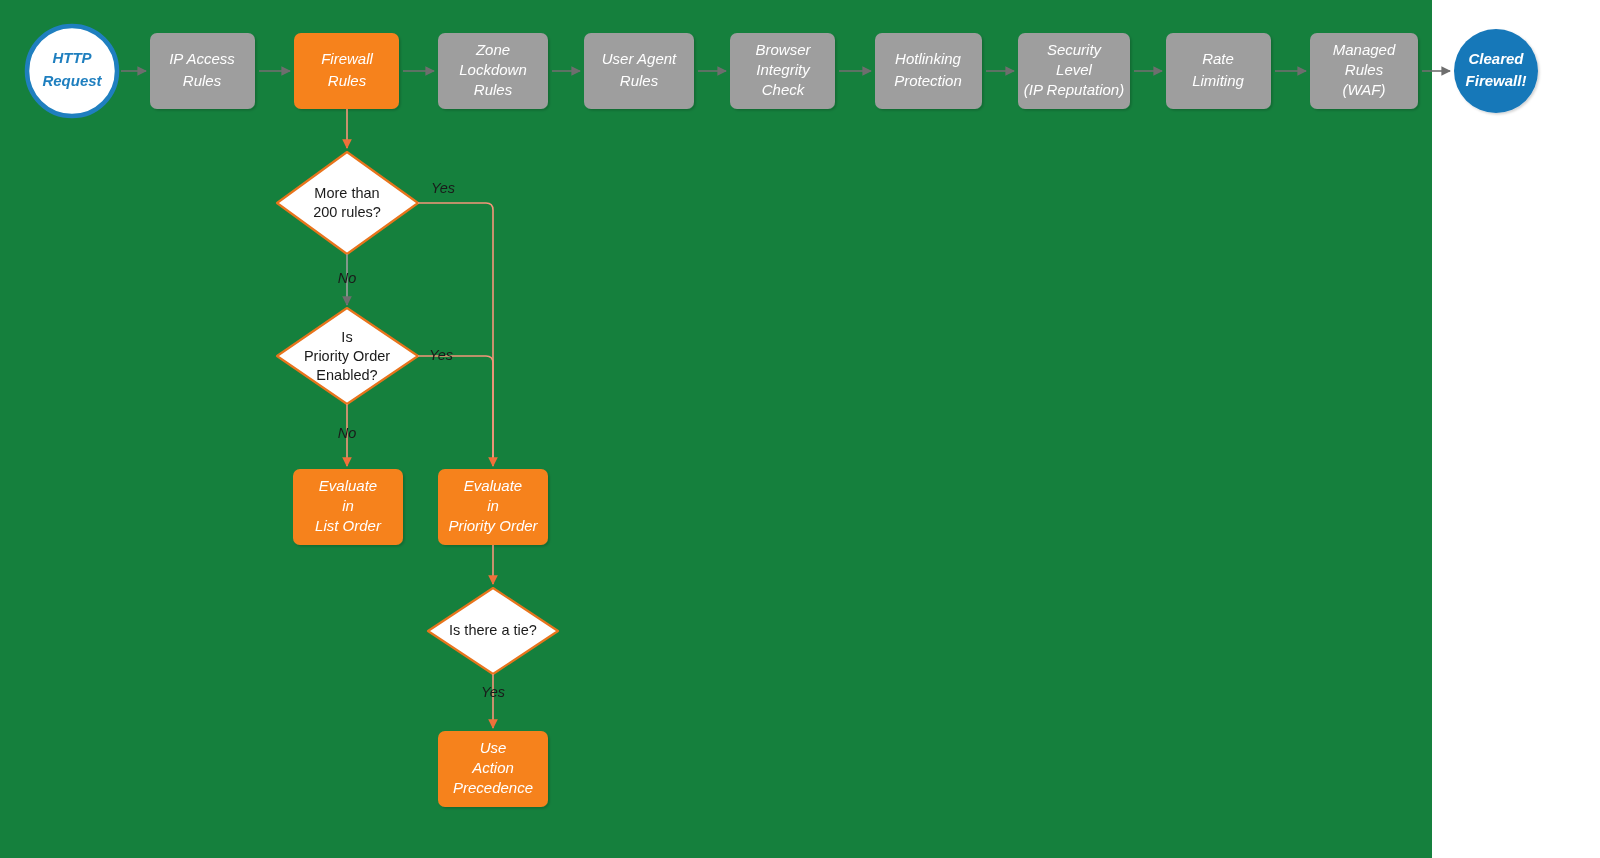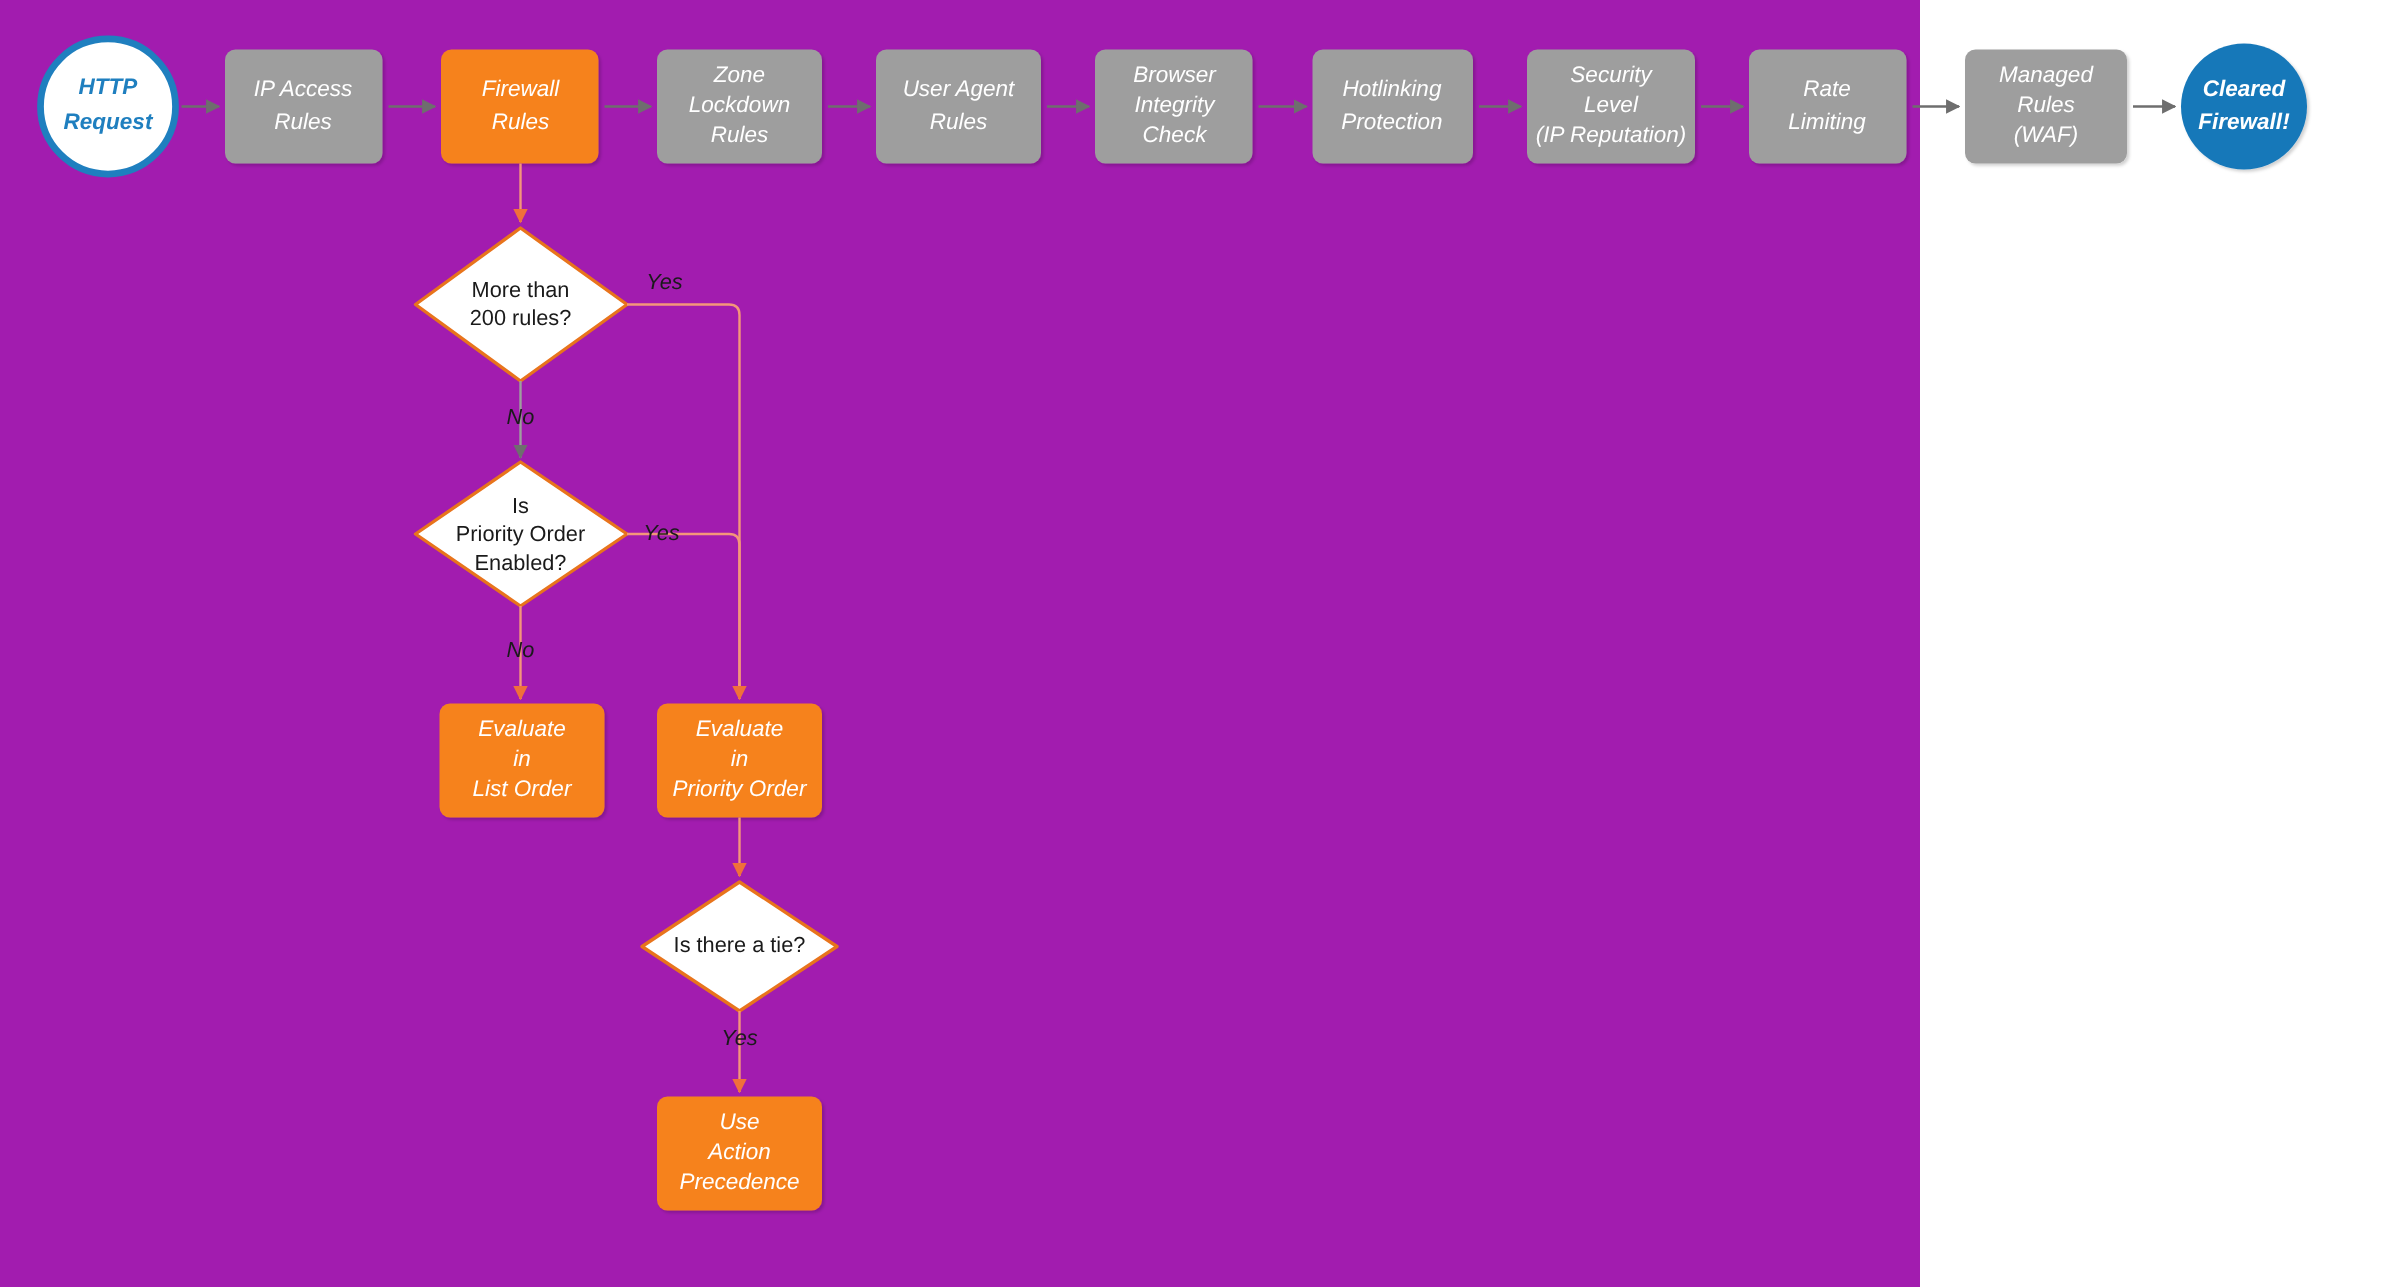--- a/index.html
+++ b/index.html
@@ -8,23 +8,23 @@
     background: #ffffff;
   }
   body {
     width: 1600px;
     height: 858px;
     font-family: "Liberation Sans", sans-serif;
     overflow: hidden;
   }
   #canvas {
     position: relative;
-    width: 1280px;
+    width: 1432px;
     height: 858px;
-    background: #a21caf;
+    background: #15803d;
   }
   svg.flow {
     position: absolute;
     top: 0;
     left: 0;
     width: 1600px;
     height: 858px;
   }
   .node-label {
     font-family: "Liberation Sans", sans-serif;

